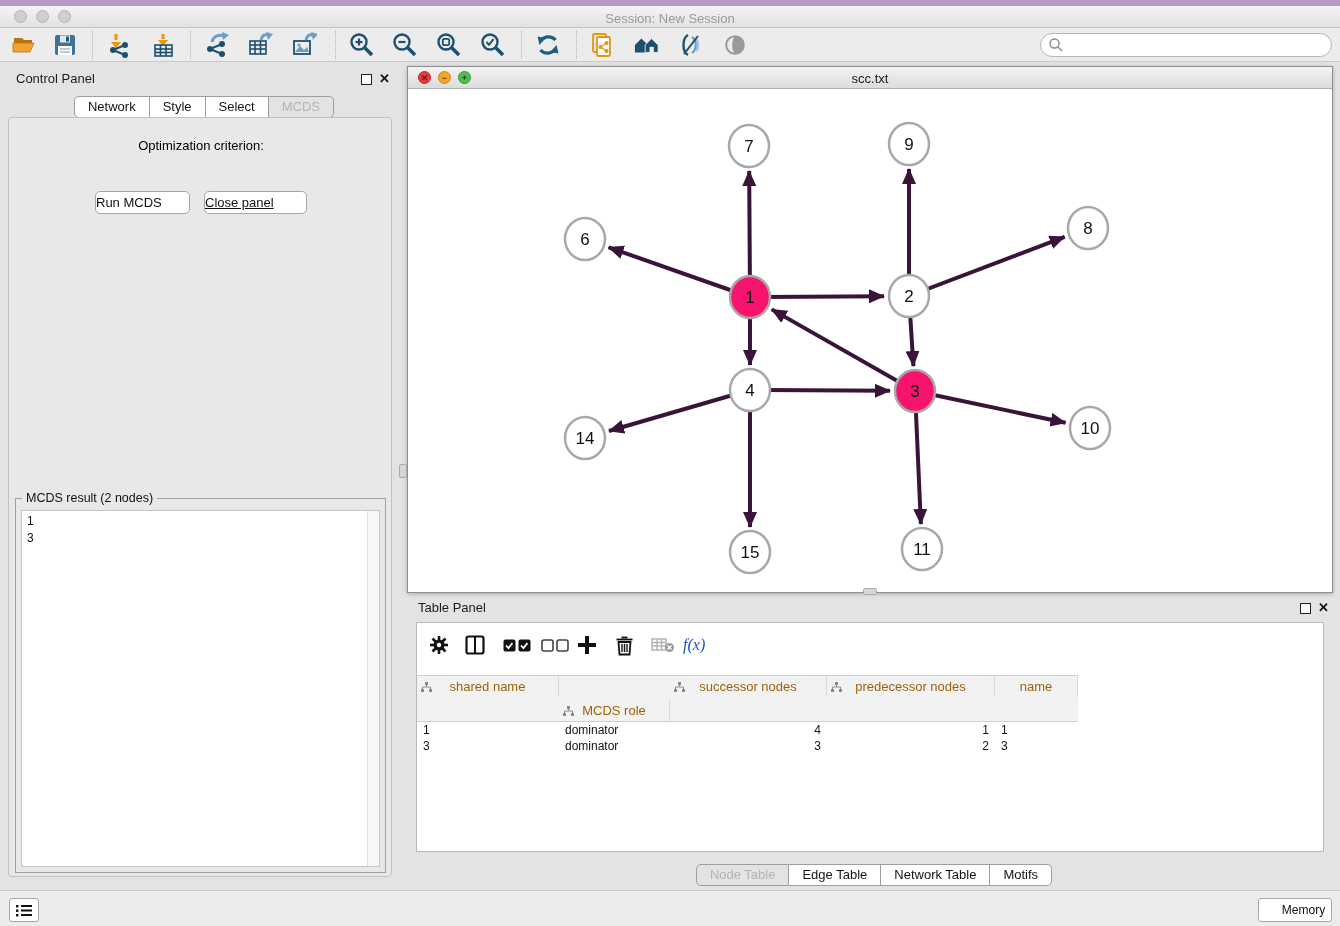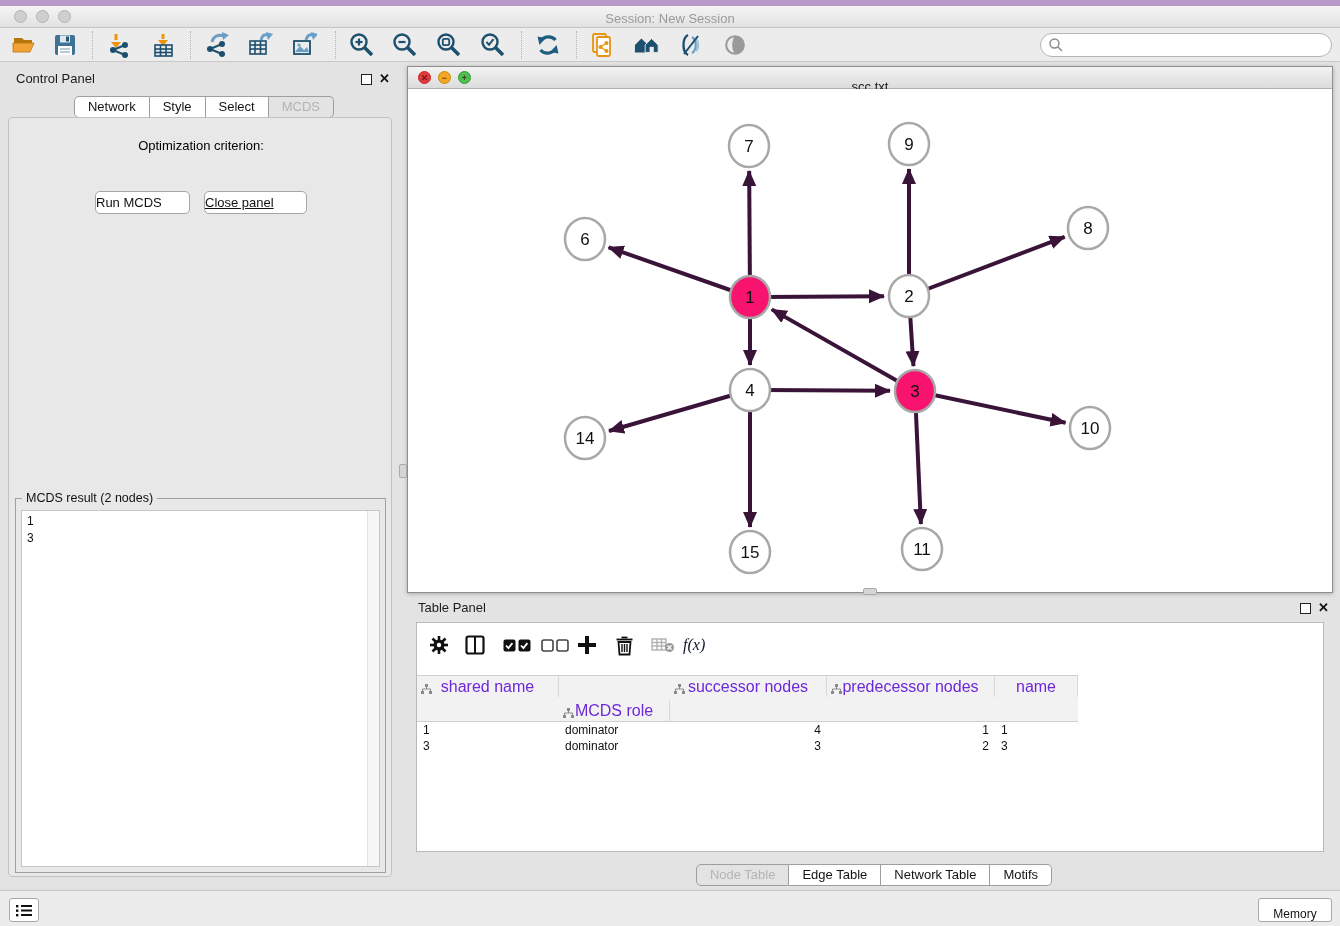--- a/index.html
+++ b/index.html
@@ -48,34 +48,34 @@
     font-size:12px; color:#111; line-height:17px; padding:2px 5px; white-space:pre-line; }
   #mcds-scroll { right:6px; top:12px; width:12px; height:355px; background:#f7f7f7; border-left:1px solid #e3e3e3; }
 
   
   #net-window { left:407px; top:66px; width:926px; height:527px; background:#fff; border:1px solid #8e8e8e;
     box-shadow:0 1px 4px rgba(0,0,0,.25); }
   #net-titlebar { left:0; top:0; width:924px; height:22px; background:linear-gradient(#f3f3f3,#dcdcdc);
     border-bottom:1px solid #b0b0b0; }
   .tl2 { width:13px; height:13px; border-radius:50%; top:4px; font-size:9px; font-weight:bold; text-align:center;
     line-height:12px; color:rgba(60,20,20,.75); }
-  #net-title { left:0; top:12px; width:924px; text-align:center; font-size:13px; color:#1a1a1a; }
+  #net-title { left:0; top:4px; width:924px; text-align:center; font-size:13px; color:#1a1a1a; }
   #net-canvas { left:0; top:22px; width:924px; height:503px; background:#fff; }
 
   .splitter-handle { background:#d6d6d6; border:1px solid #ababab; border-radius:2px; }
 
   
   #table-panel { left:407px; top:596px; width:926px; height:292px; }
   #tp-content { left:9px; top:26px; width:908px; height:230px; background:#fff; border:1px solid #b9b9b9; }
   .tp-icon { top:10px; height:24px; display:flex; align-items:center; justify-content:center; }
-  #fx-label { font-size:16px; color:#0f172a; font-family:"Liberation Serif", serif; font-style:italic; }
+  #fx-label { font-size:16px; color:#1d4ed8; font-family:"Liberation Serif", serif; font-style:italic; }
   #data-table { left:0px; top:52px; }
   .thead-row { display:flex; background:#f2f2f2; border-top:1px solid #cfcfcf; border-bottom:1px solid #cfcfcf; }
-  .th { height:21px; display:flex; align-items:center; border-right:1px solid #d8d8d8; font-size:16px;
-    color:#6d28d9; position:relative; justify-content:center; }
+  .th { height:21px; display:flex; align-items:center; border-right:1px solid #d8d8d8; font-size:13px;
+    color:#a16207; position:relative; justify-content:center; }
   .th .tree-ico { position:absolute; left:4px; top:5px; }
   .trow { display:flex; }
   .td { height:16px; font-size:12px; color:#111; line-height:16px; padding:0 6px; overflow:hidden; }
   #tp-tabs { left:0; top:268px; width:926px; text-align:center; }
 
   
   #statusbar { left:0; top:890px; width:1340px; height:36px; background:#ececec; border-top:1px solid #c6c6c6; }
   .status-btn { top:7px; height:24px; background:#fff; border:1px solid #a8a8a8; border-radius:3px;
     display:flex; align-items:center; justify-content:center; font-size:12px; color:#111; }
   #memory-dot { width:11px; height:11px; border-radius:50%; margin-right:6px; }
@@ -501,17 +501,17 @@
             <line x1="5" y1="11" x2="16" y2="11"></line>
           </g>
           <g fill="#111">
             <rect x="0" y="1" width="2.4" height="2.4"></rect>
             <rect x="0" y="5.5" width="2.4" height="2.4"></rect>
             <rect x="0" y="10" width="2.4" height="2.4"></rect>
           </g>
         </svg>
     </span>
   </div>
-  <div class="status-btn abs" style="left:1258px; width:74px;flex-direction:column;">
+  <div class="status-btn abs" style="left:1258px; width:74px;">
     <span id="memory-dot"></span>
     <span>Memory</span>
   </div>
 </div>
 
 </body></html>

